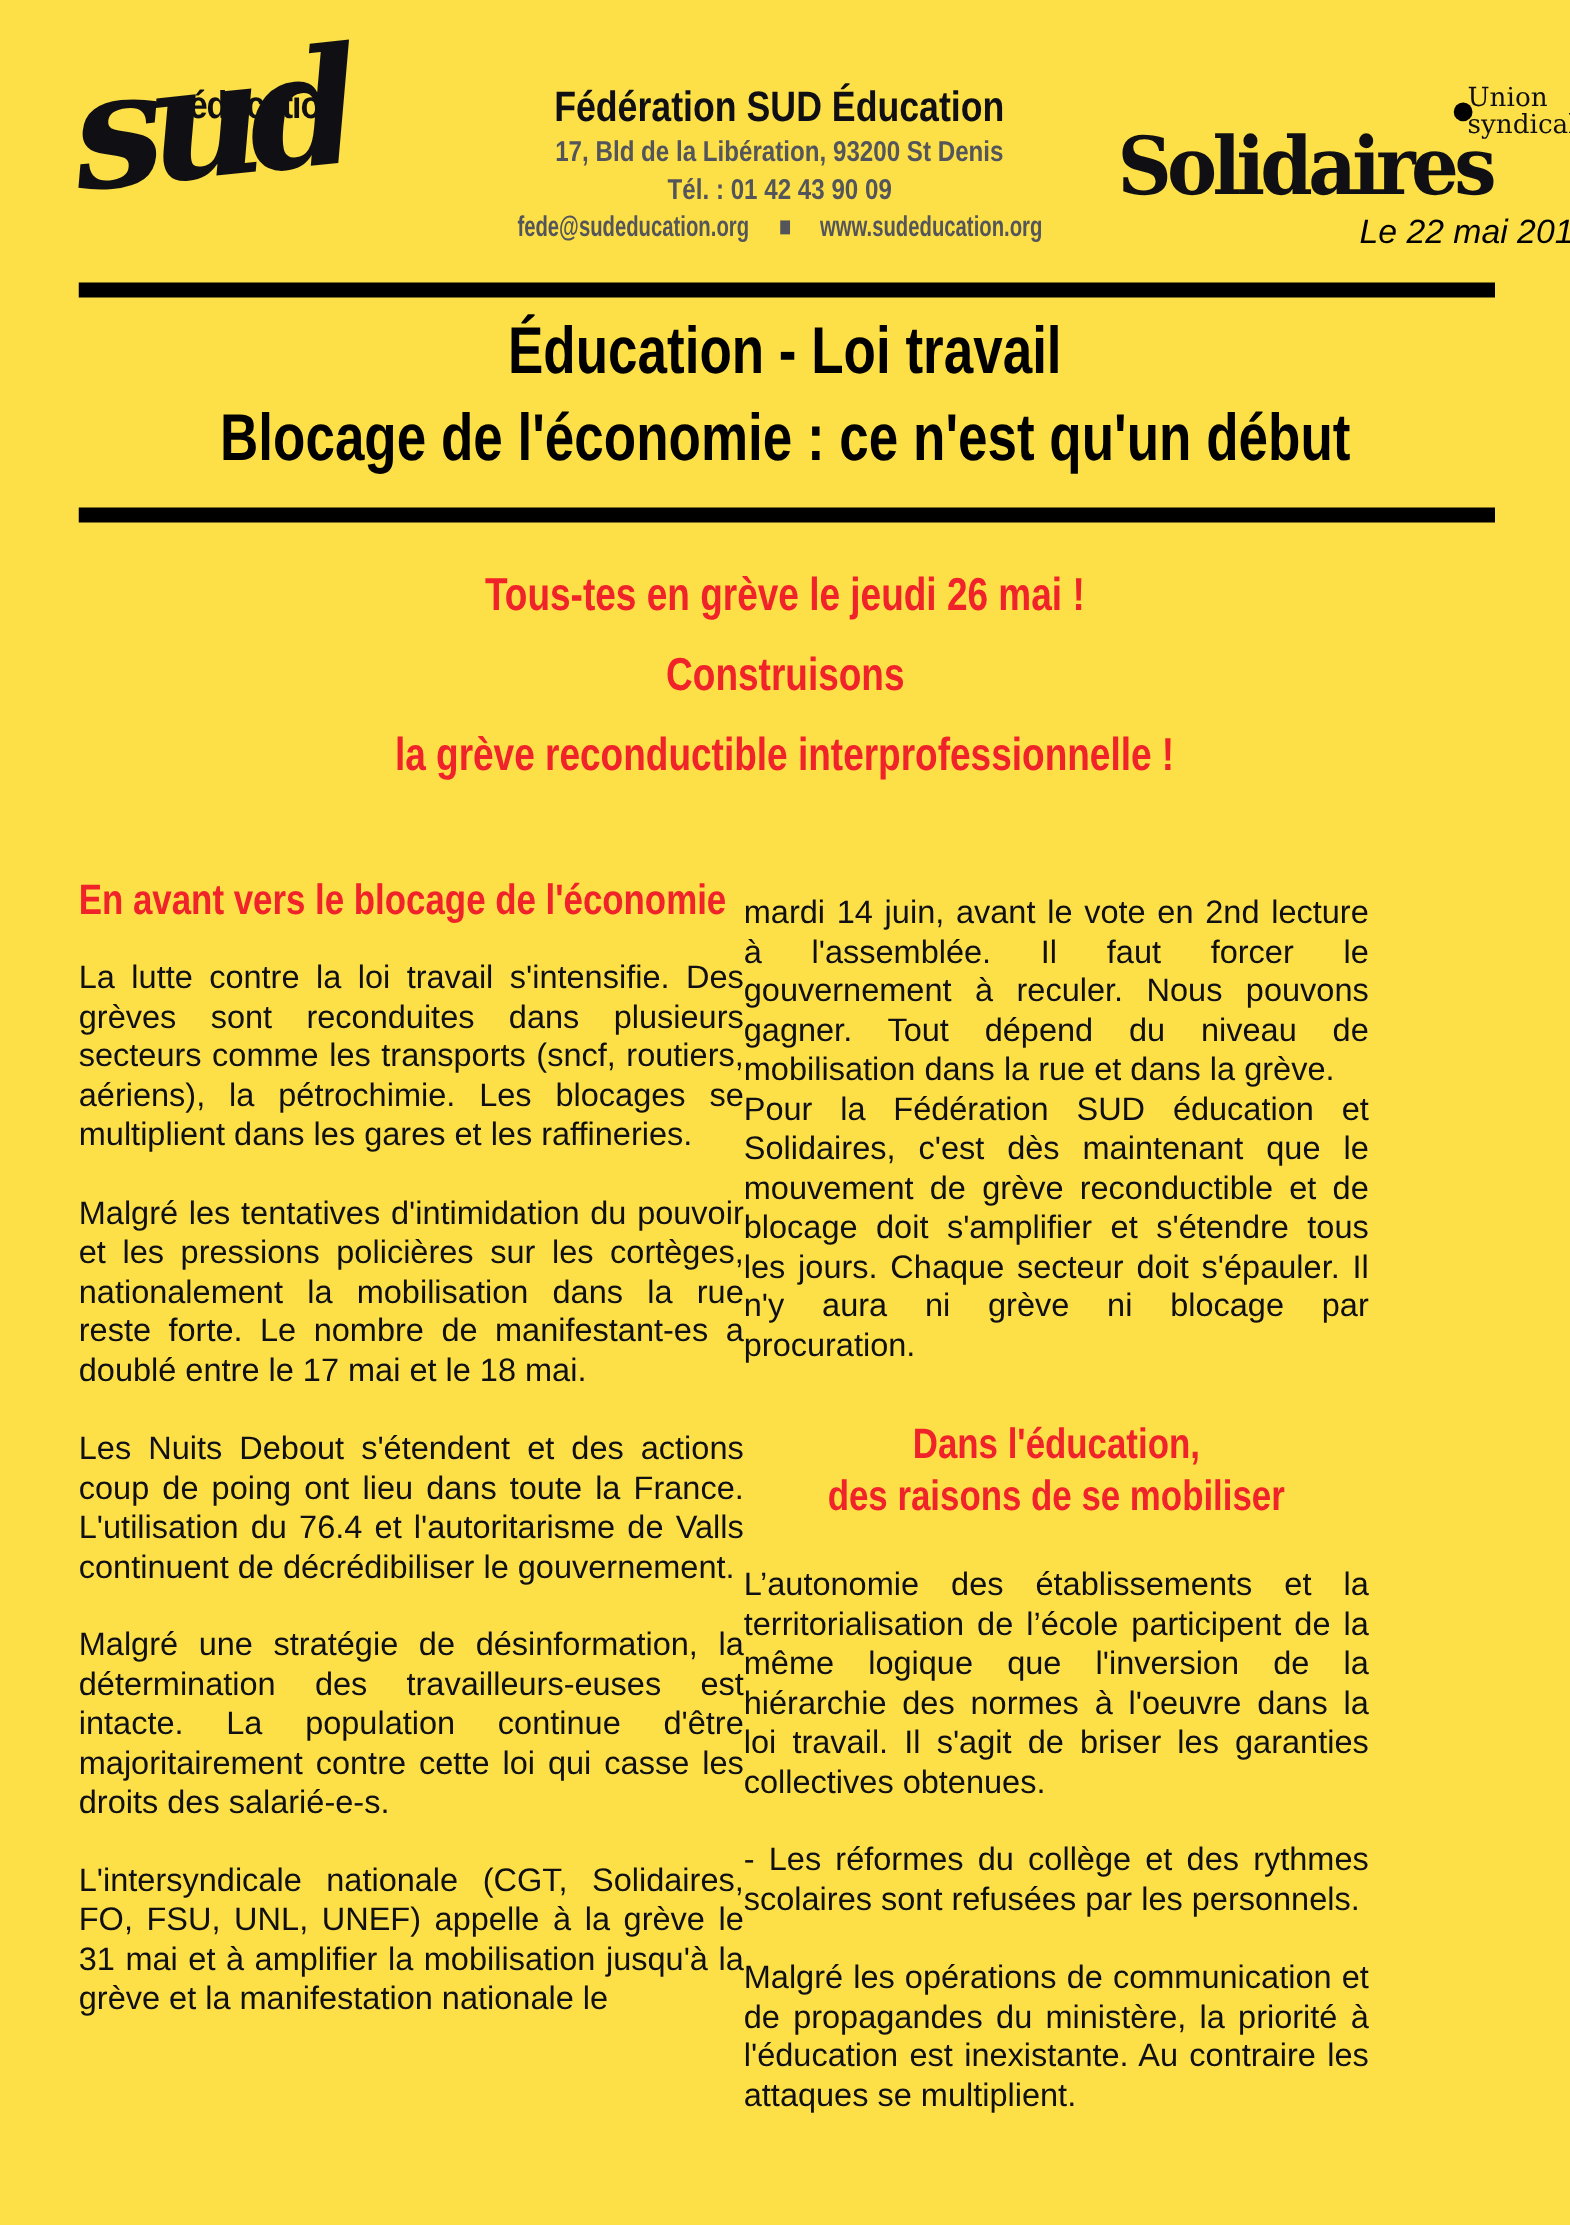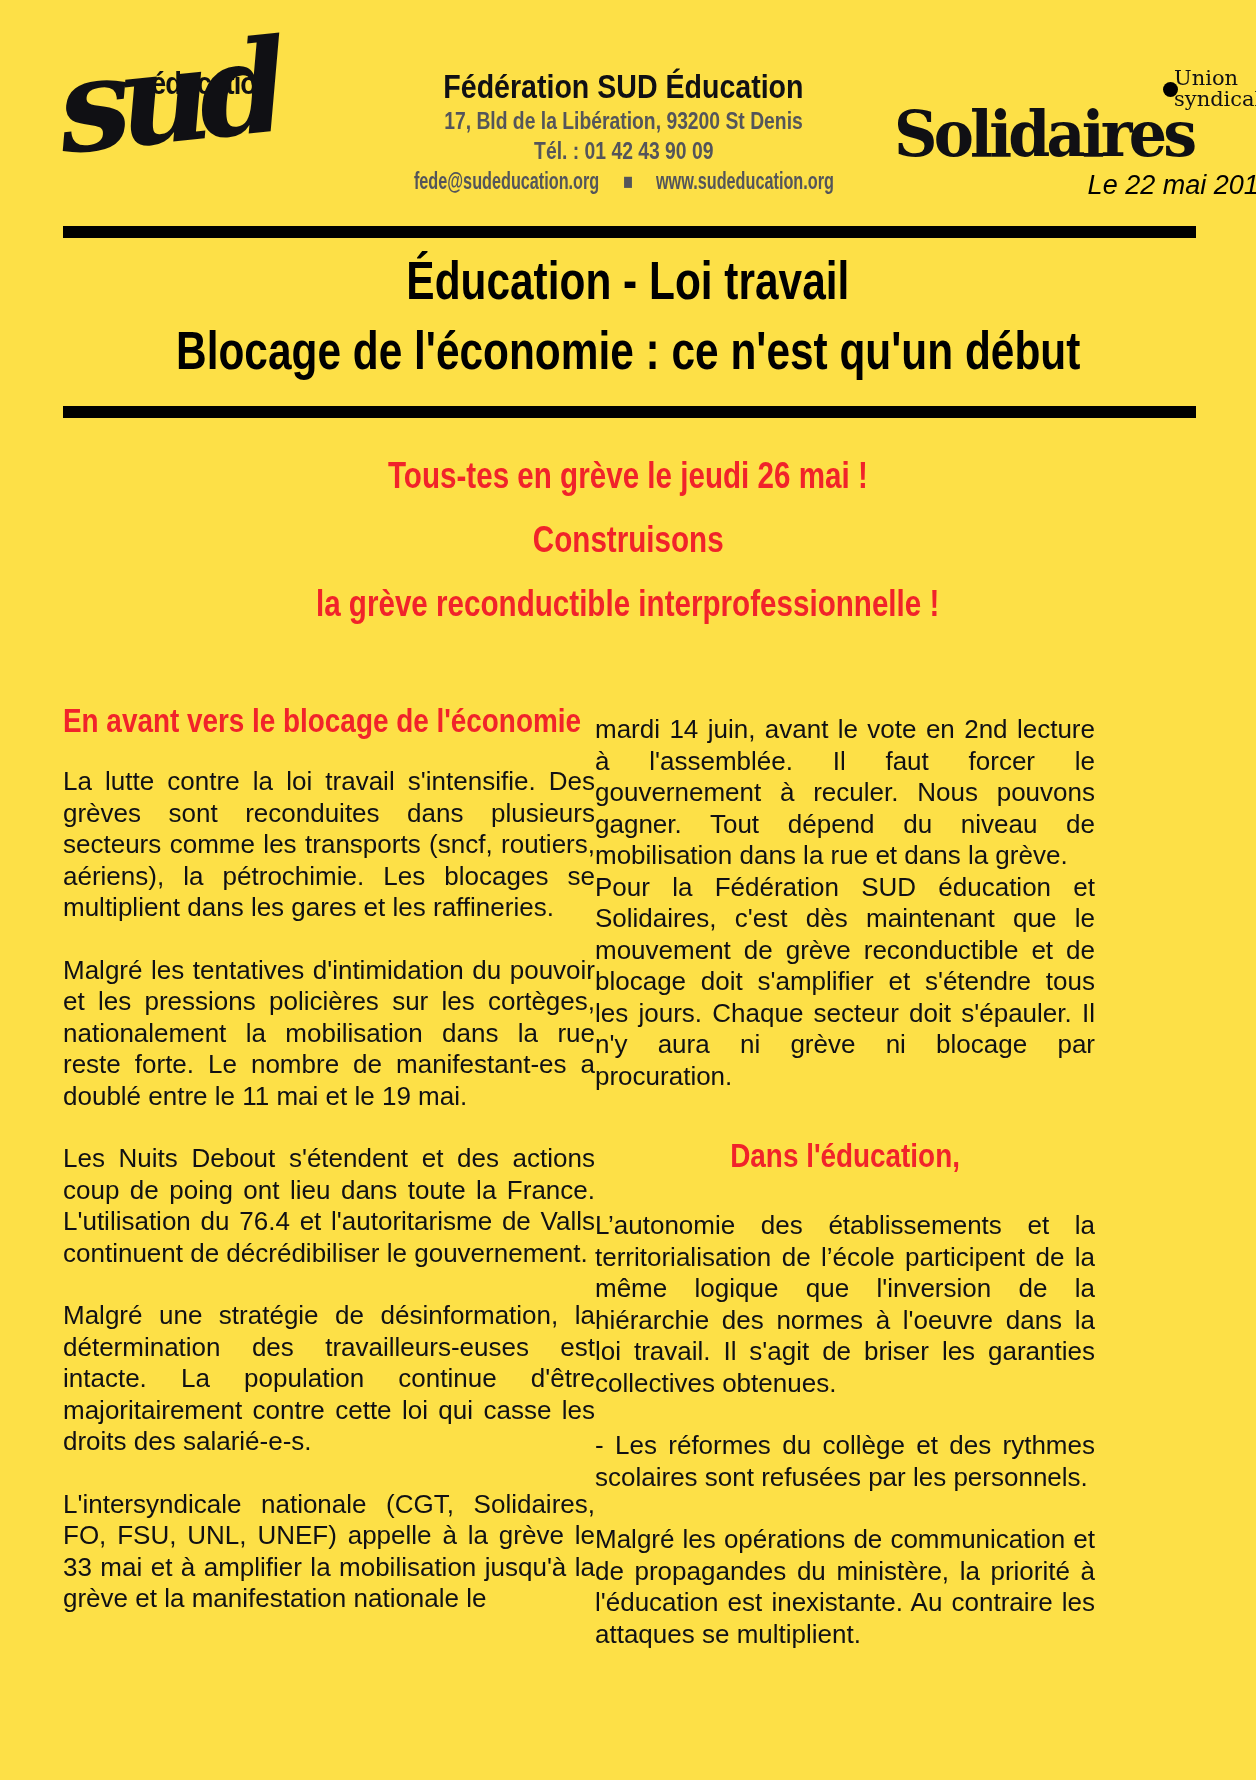--- a/index.html
+++ b/index.html
@@ -111,31 +111,32 @@
     <div class="line"><span>Tous-tes en grève le jeudi 26 mai !</span></div>
     <div class="line"><span>Construisons</span></div>
     <div class="line"><span>la grève reconductible interprofessionnelle !</span></div>
   </div>
 
   <div class="columns">
 
     <div class="left-col">
       <div class="col-heading accent" style="color: rgb(241, 35, 42);"><span>En avant vers le blocage de l'économie</span></div>
       <p class="para">La lutte contre la loi travail s'intensifie. Des grèves sont reconduites dans plusieurs secteurs comme les transports (sncf, routiers, aériens), la pétrochimie. Les blocages se multiplient dans les gares et les raffineries.</p>
-      <p class="para">Malgré les tentatives d'intimidation du pouvoir et les pressions policières sur les cortèges, nationalement la mobilisation dans la rue reste forte. Le nombre de manifestant-es a doublé entre le 11 mai et le 19 mai.</p>
+      <p class="para">Malgré les tentatives d'intimidation du pouvoir et les pressions policières sur les cortèges, nationalement la mobilisation dans la rue reste forte. Le nombre de manifestant-es a doublé entre le 17 mai et le 18 mai.</p>
       <p class="para">Les Nuits Debout s'étendent et des actions coup de poing ont lieu dans toute la France. L'utilisation du 76.4 et l'autoritarisme de Valls continuent de décrédibiliser le gouvernement.</p>
       <p class="para">Malgré une stratégie de désinformation, la détermination des travailleurs-euses est intacte. La population continue d'être majoritairement contre cette loi qui casse les droits des salarié-e-s.</p>
-      <p class="para">L'intersyndicale nationale (CGT, Solidaires, FO, FSU, UNL, UNEF) appelle à la grève le 33 mai et à amplifier la mobilisation jusqu'à la  grève et la  manifestation nationale le</p>
+      <p class="para">L'intersyndicale nationale (CGT, Solidaires, FO, FSU, UNL, UNEF) appelle à la grève le 31 mai et à amplifier la mobilisation jusqu'à la  grève et la  manifestation nationale le</p>
     </div>
 
     <div class="right-col">
       <p class="para tight">mardi 14 juin, avant le vote en 2nd lecture à l'assemblée. Il faut forcer le gouvernement à reculer. Nous pouvons gagner. Tout dépend du niveau de mobilisation dans la rue et dans la grève.</p>
       <p class="para tight">Pour la Fédération SUD éducation et Solidaires, c'est dès maintenant que le mouvement de grève reconductible et de blocage doit s'amplifier et s'étendre tous les jours. Chaque secteur doit s'épauler. Il n'y aura ni grève ni blocage par procuration.</p>
       <div class="col-heading-center">
         <div class="hl accent" style="color: rgb(241, 35, 42);"><span>Dans l'éducation,</span></div>
+        <div class="hl accent" style="color: rgb(241, 35, 42);"><span>des raisons de se mobiliser</span></div>
       </div>
       <p class="para">L’autonomie des établissements et la territorialisation de l’école participent de la même logique que l'inversion de la hiérarchie des normes à l'oeuvre dans la loi travail. Il s'agit de briser les garanties collectives obtenues.</p>
       <p class="para">- Les réformes du collège et des rythmes scolaires sont refusées par les personnels.</p>
       <p class="para">Malgré les opérations de communication et de propagandes du ministère, la priorité à l'éducation est inexistante. Au contraire les attaques se multiplient.</p>
     </div>
 
   </div>
 </div>
 
 </body></html>

